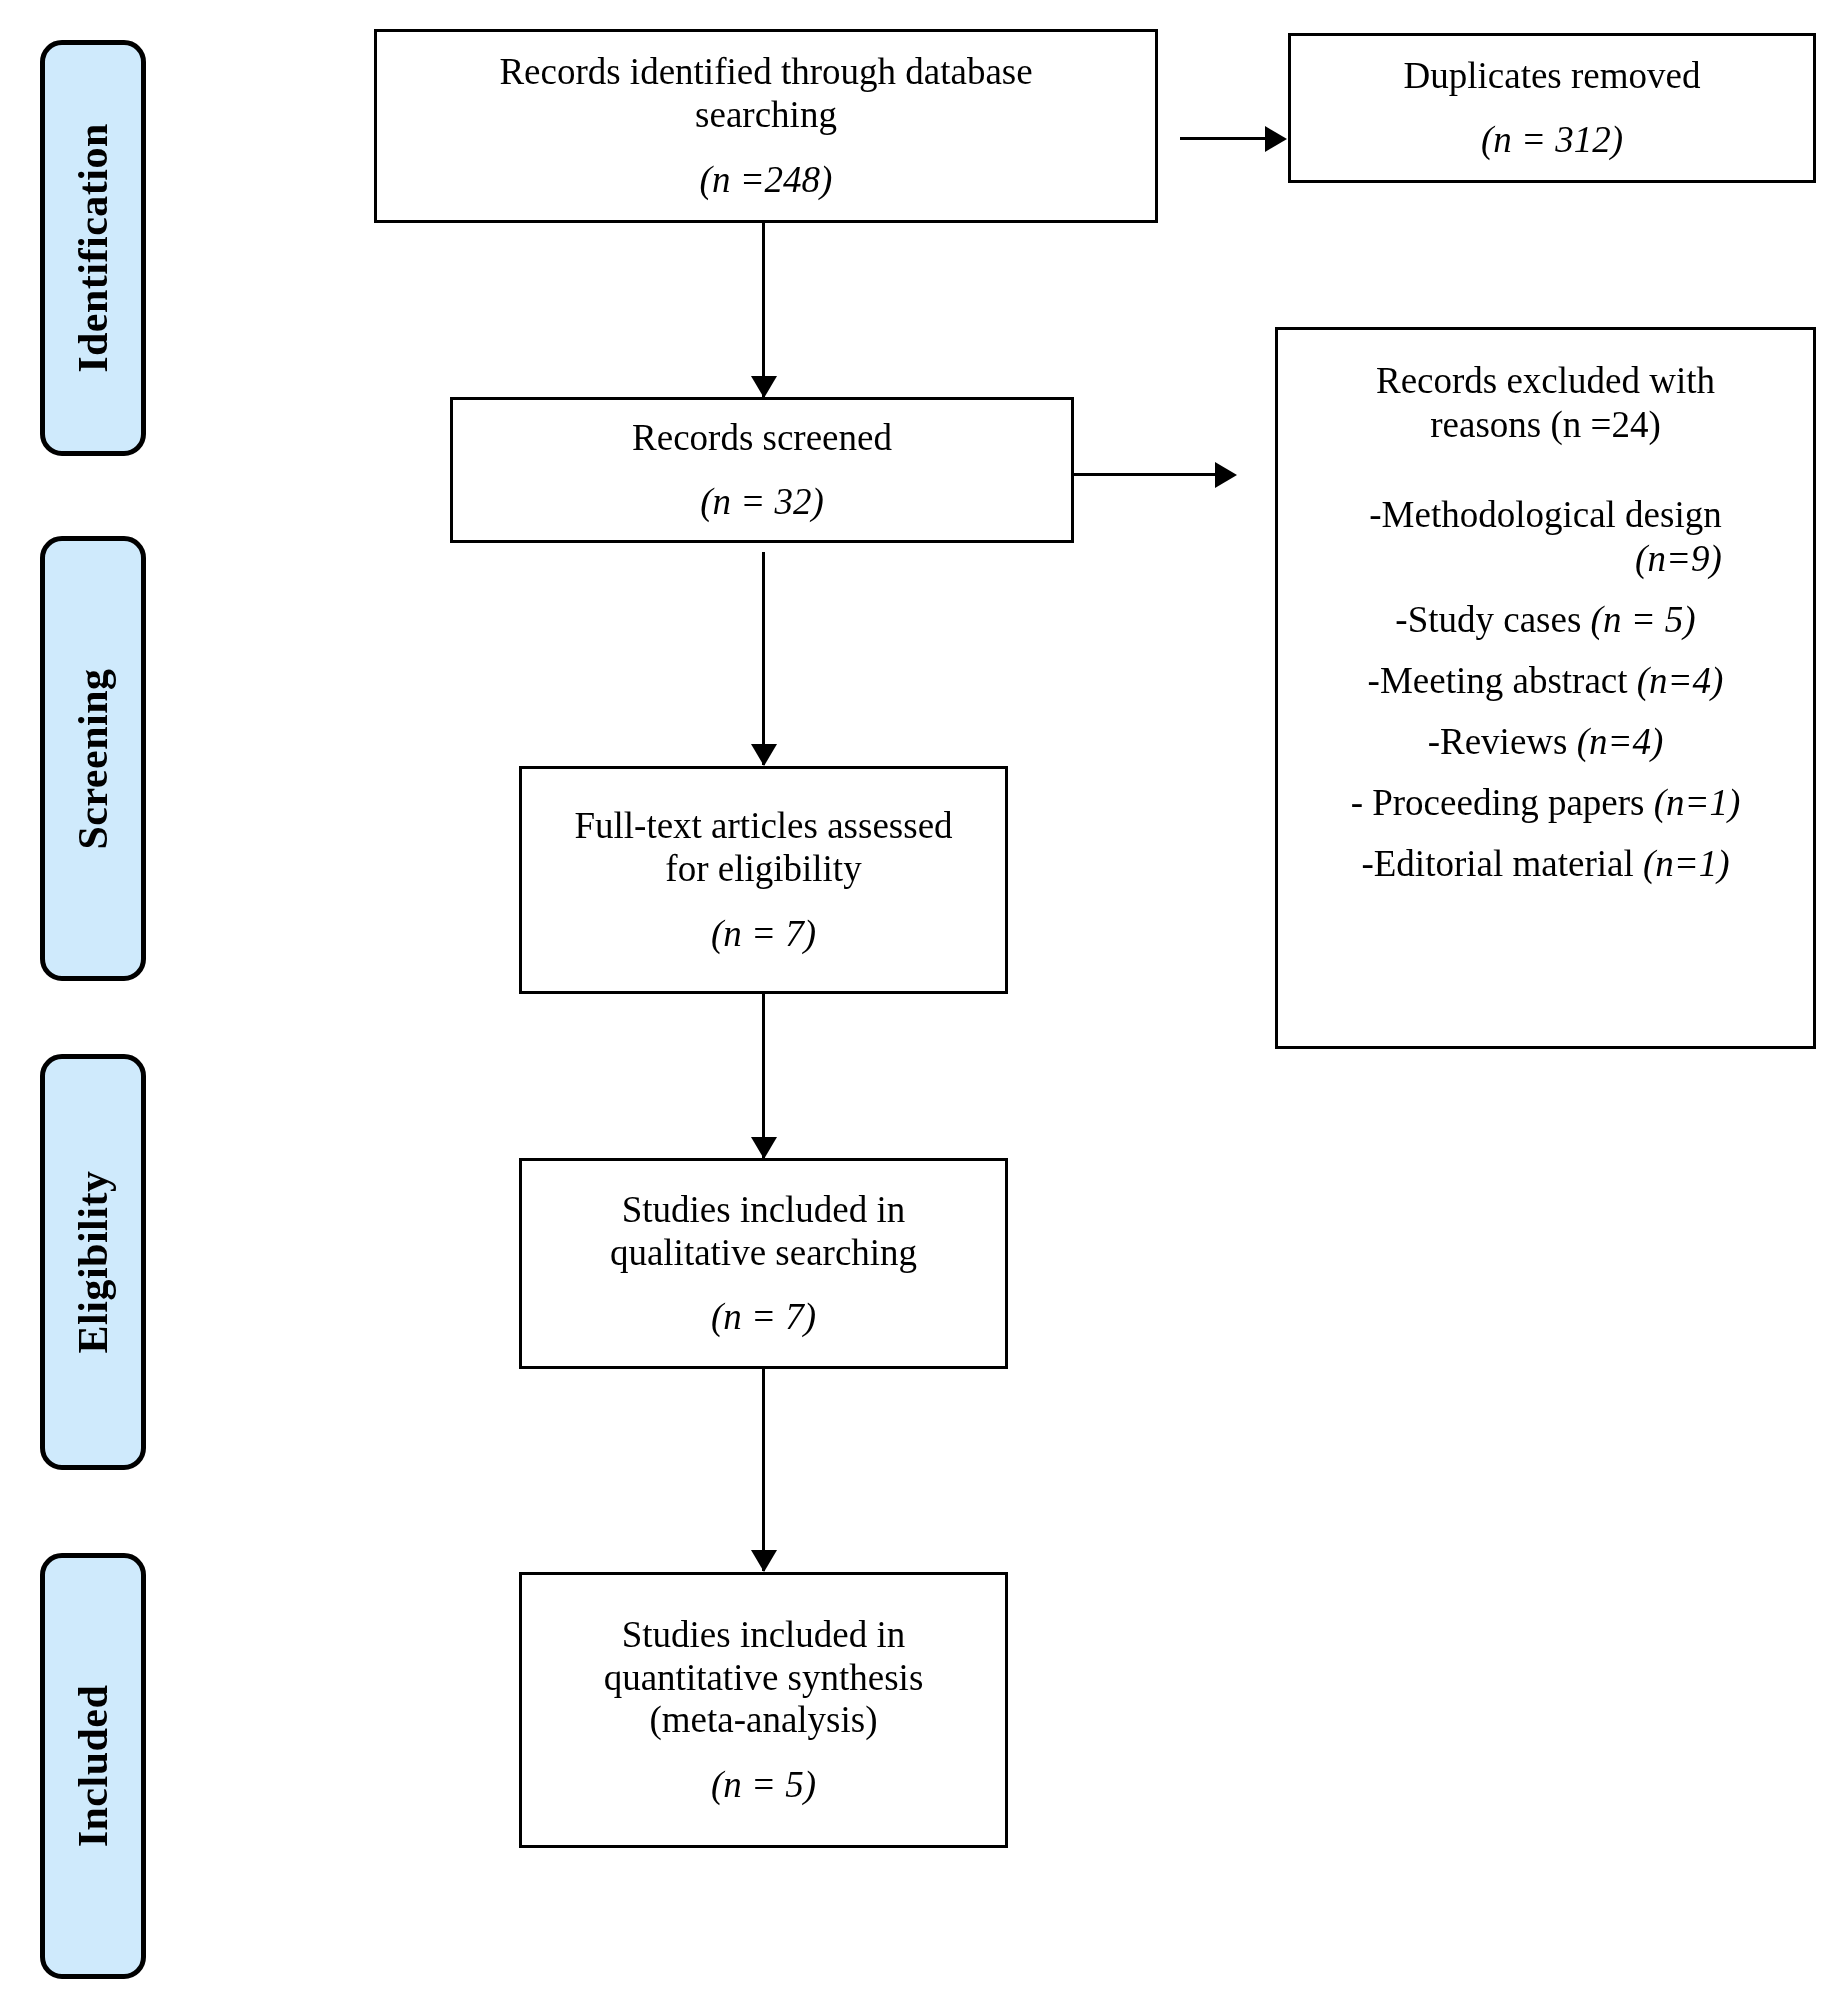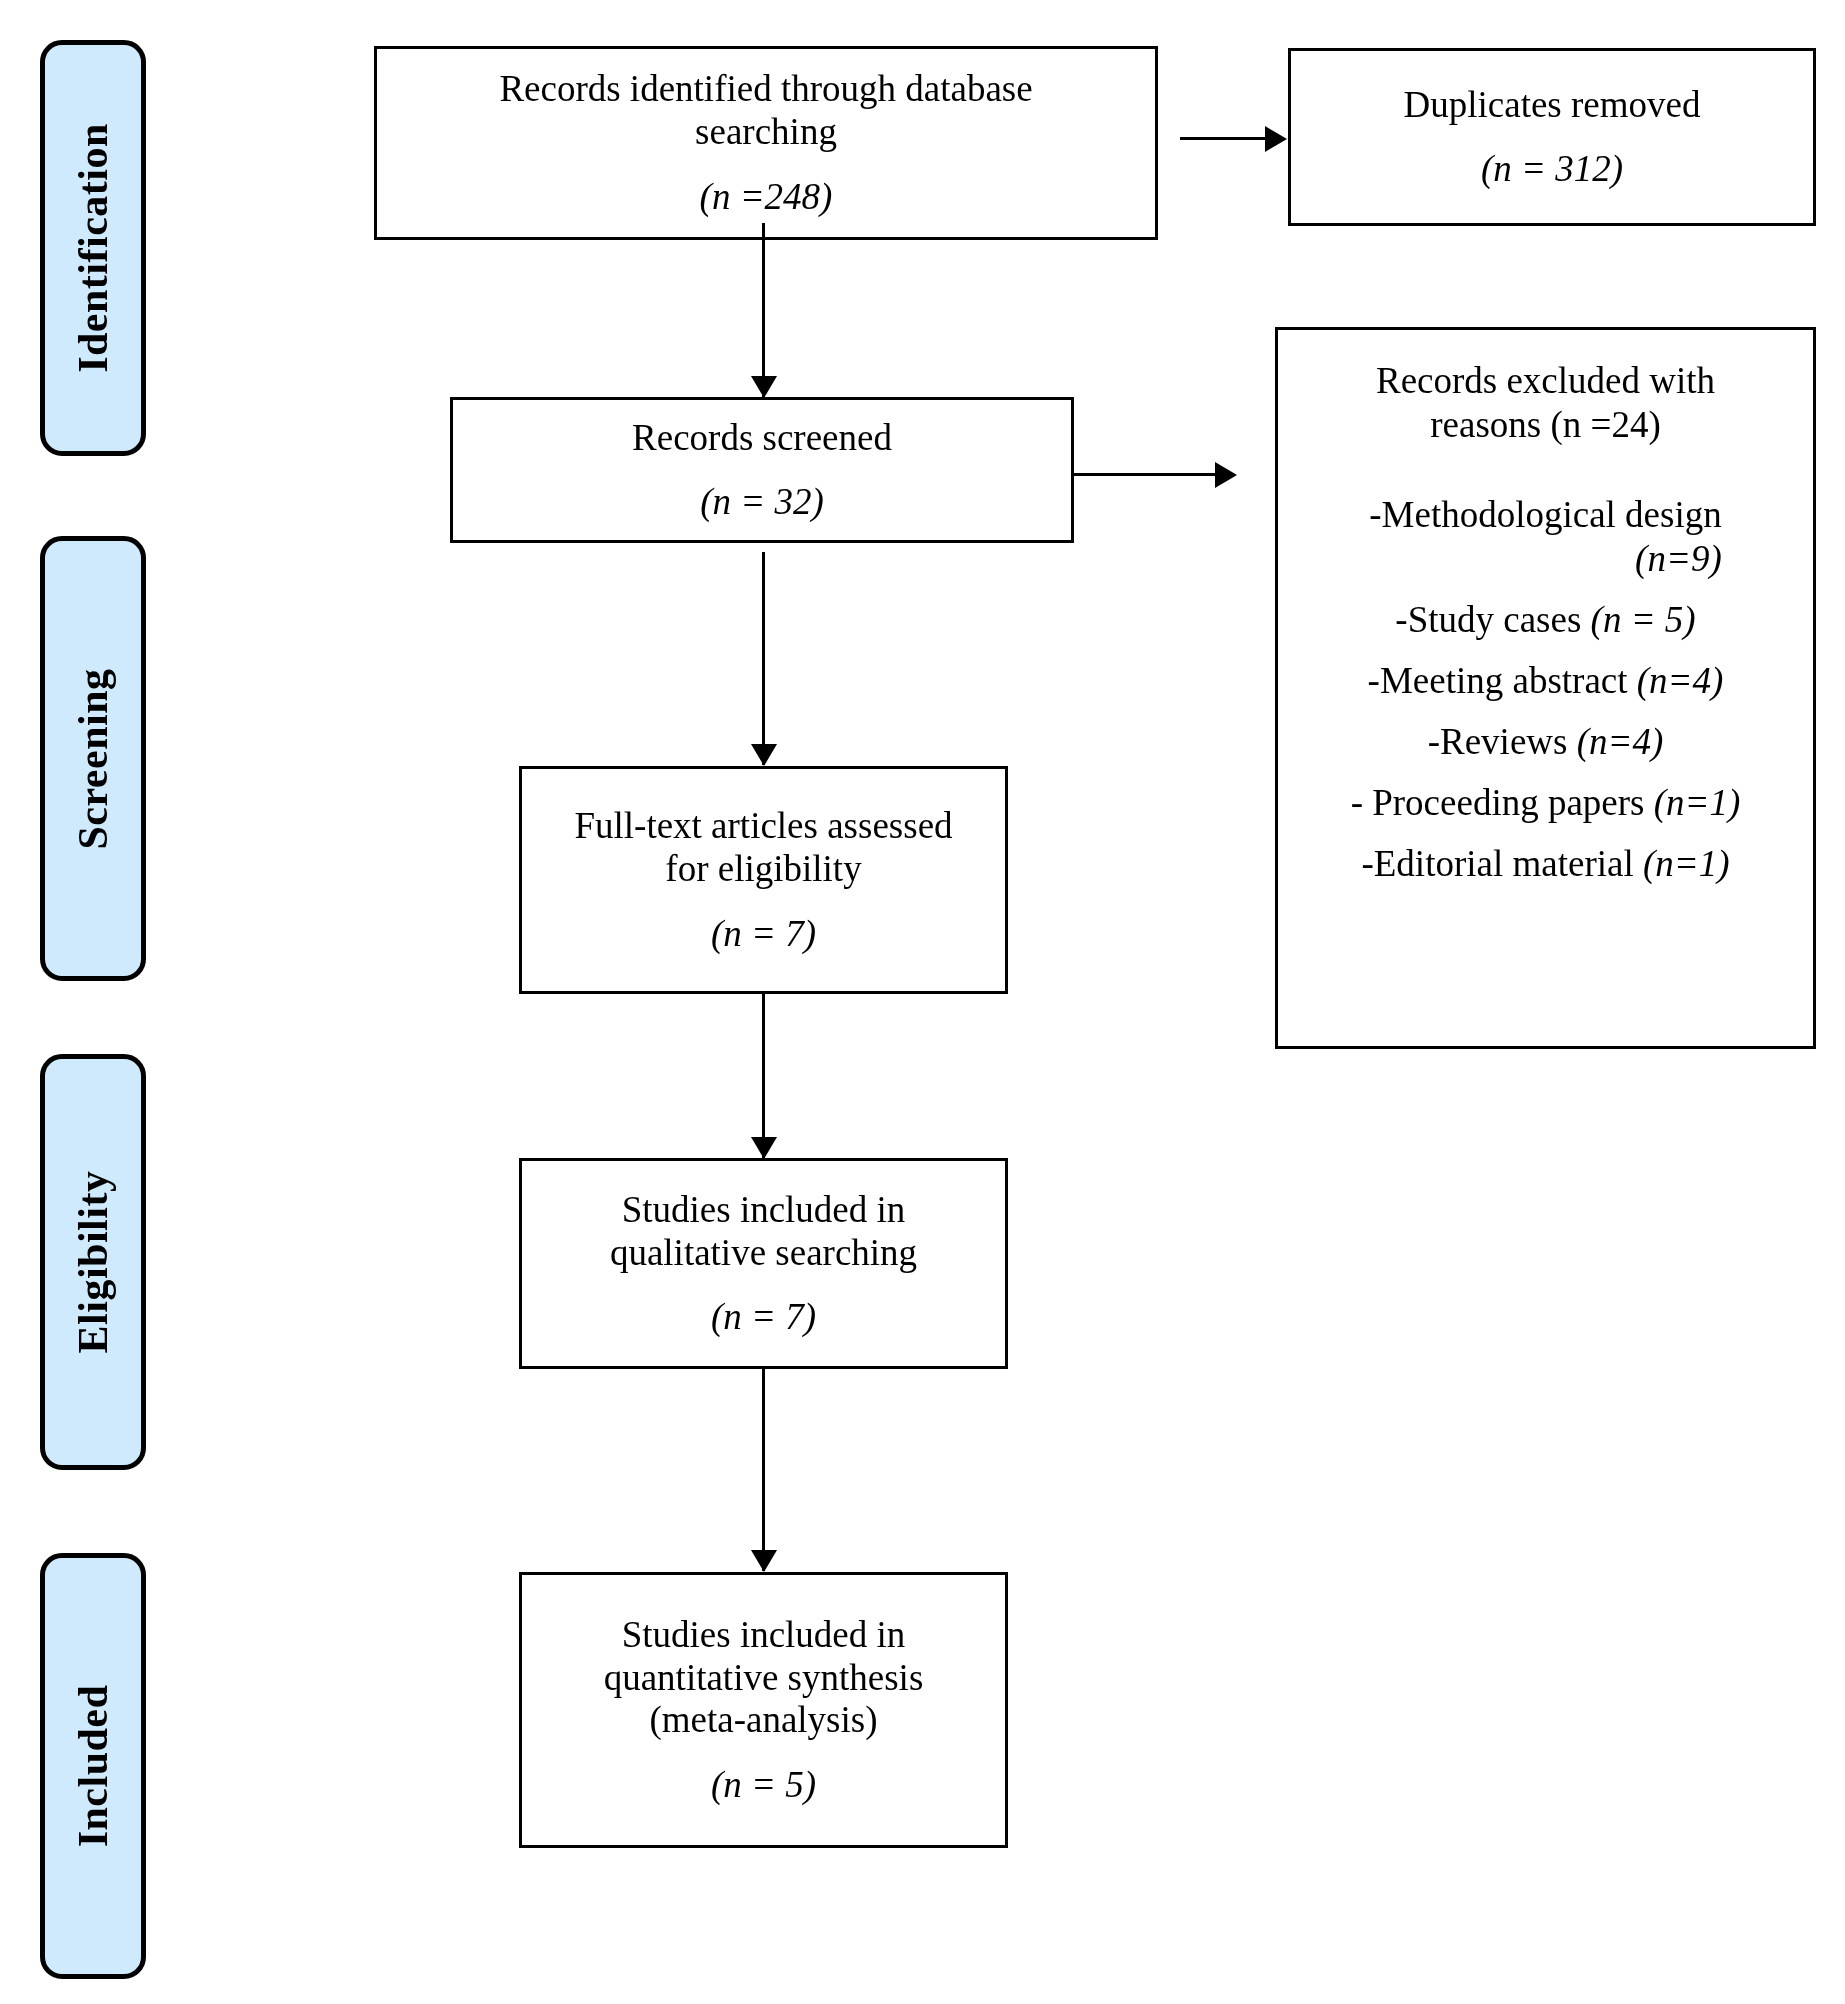--- a/index.html
+++ b/index.html
@@ -137,27 +137,27 @@
   </div>
 
   <div class="stage-tab" style="left:40px; top:1054px; width:106px; height:416px;">
     <span class="stage-label">Eligibility</span>
   </div>
 
   <div class="stage-tab" style="left:40px; top:1553px; width:106px; height:426px;">
     <span class="stage-label">Included</span>
   </div>
 
-  <div class="flow-box" style="left:374px; top:46px; width:784px; height:194px;text-align:right;">
+  <div class="flow-box" style="left:374px; top:29px; width:784px; height:194px;text-align:right;">
     <div class="line">Records identified through database</div>
     <div class="line">searching</div>
     <div class="count">(n =248)</div>
   </div>
 
-  <div class="flow-box" style="left:1288px; top:48px; width:528px; height:178px;">
+  <div class="flow-box" style="left:1288px; top:33px; width:528px; height:150px;">
     <div class="line">Duplicates removed</div>
     <div class="count">(n = 312)</div>
   </div>
 
   <div class="hline" style="left:1180px; top:137px; width:92px;"></div>
   <div class="arrow-right" style="left:1265px; top:126px;"></div>
 
   <div class="vline" style="left:762px; top:223px; height:174px;"></div>
   <div class="arrow-down" style="left:751px; top:376px;"></div>
 

